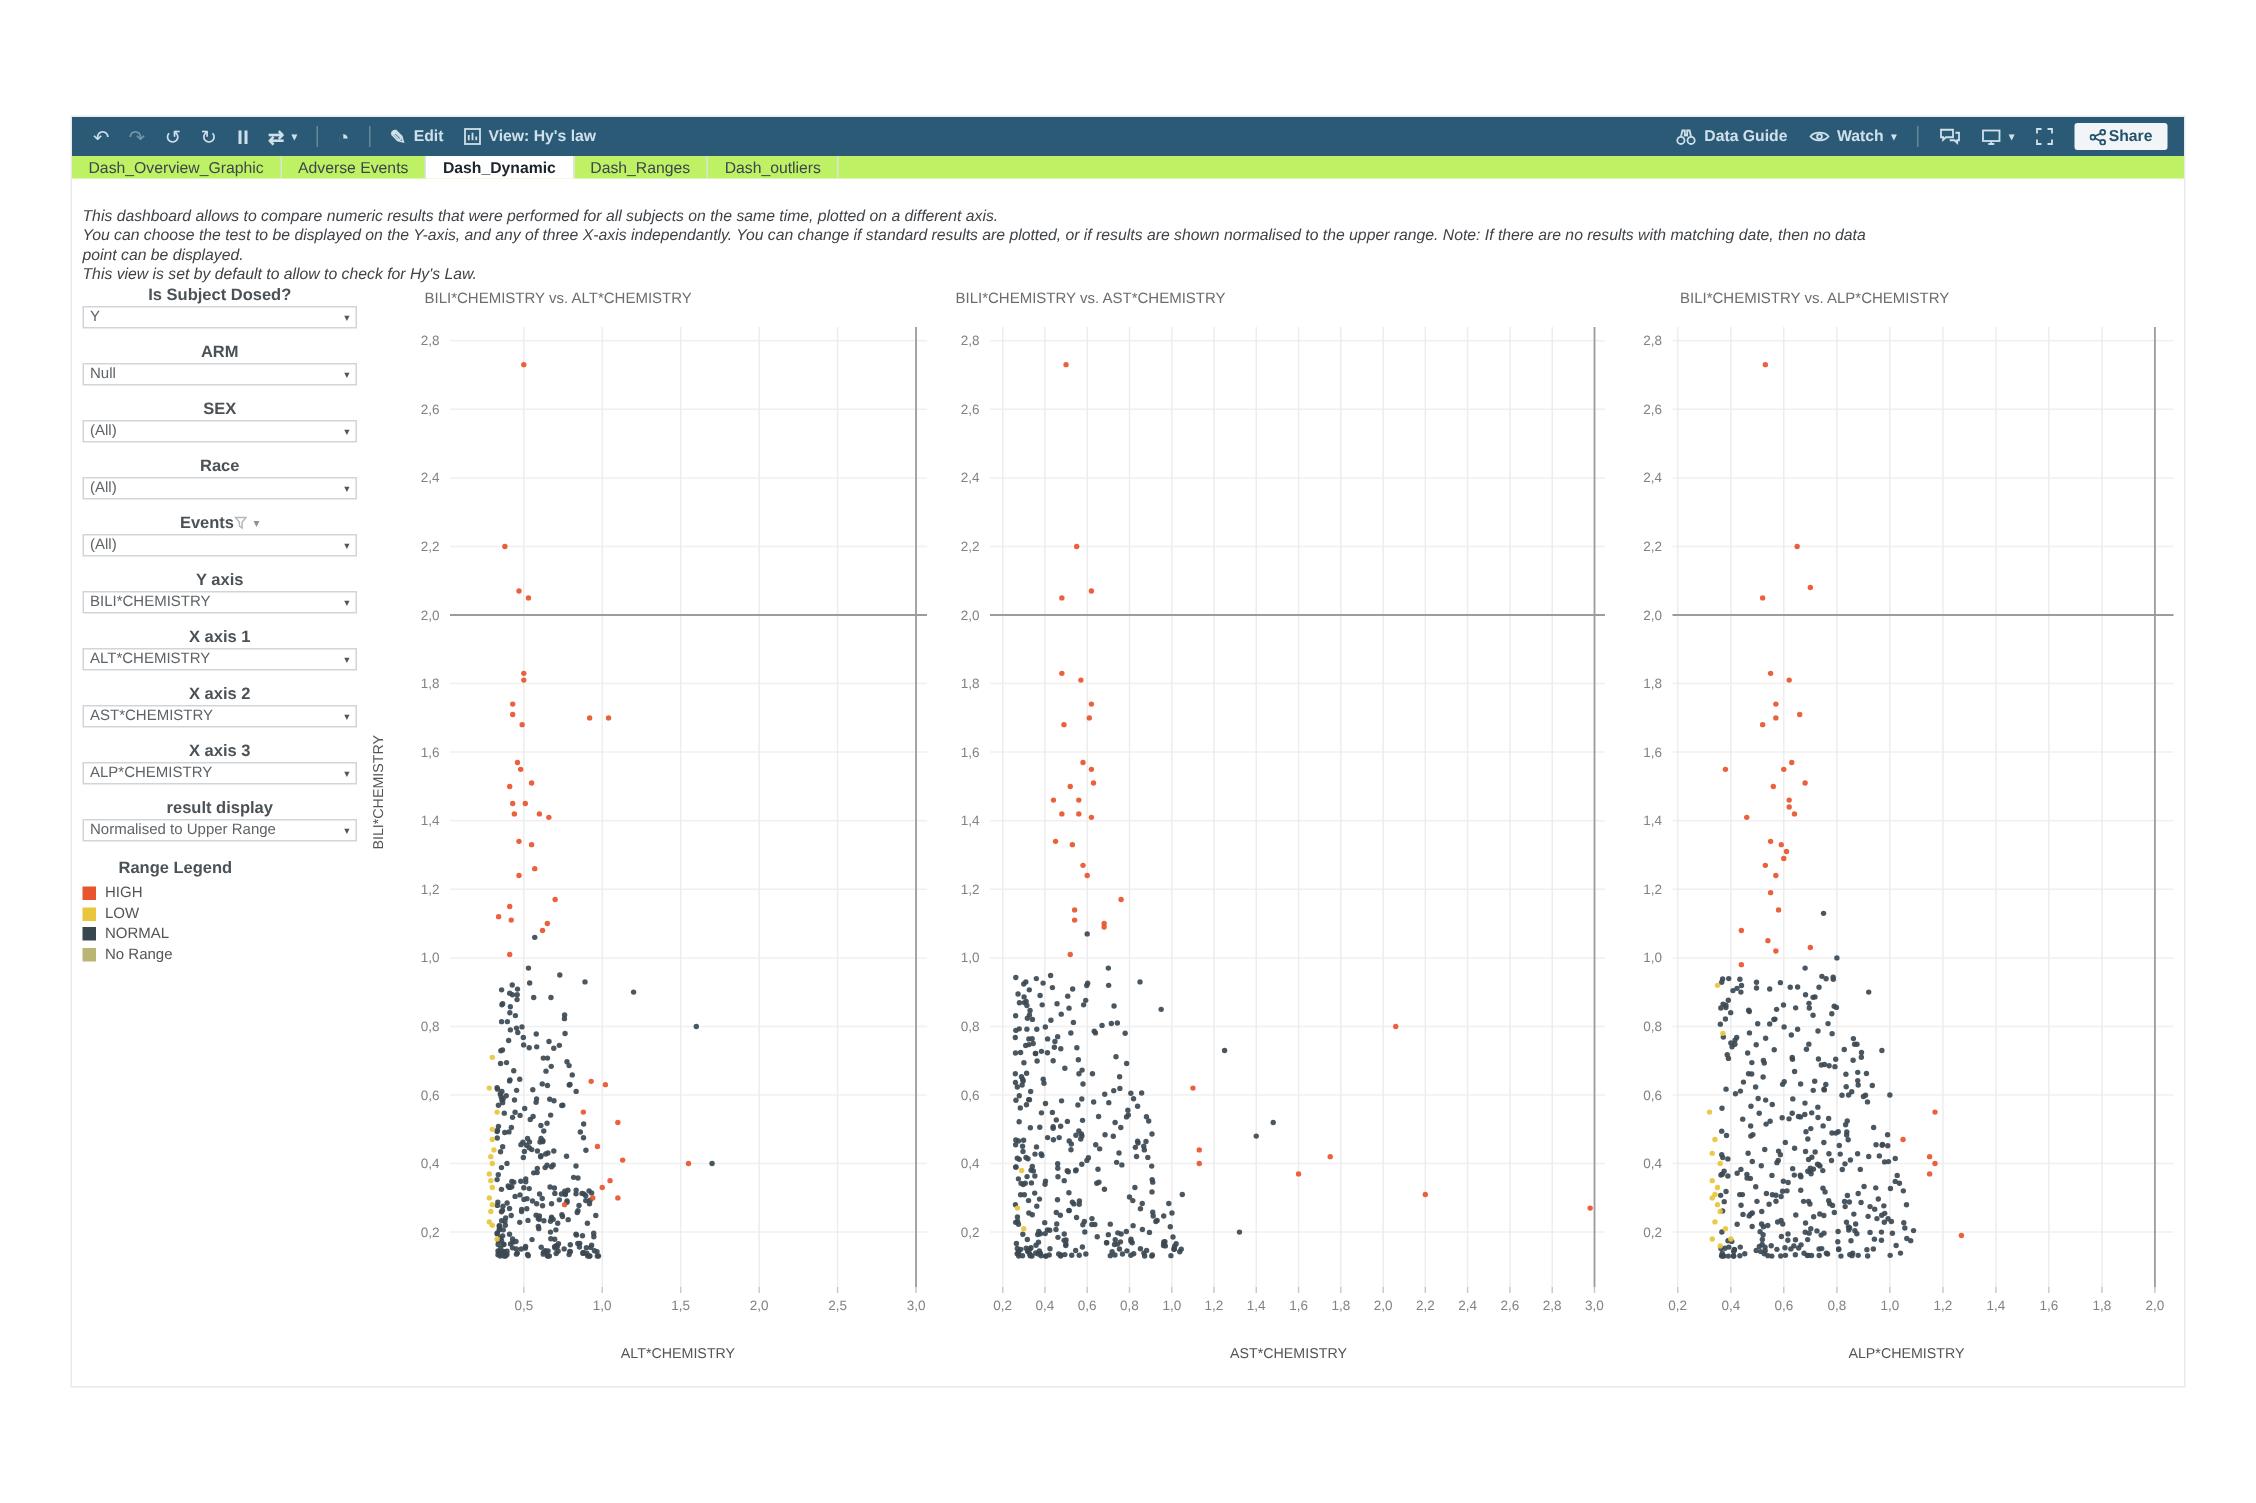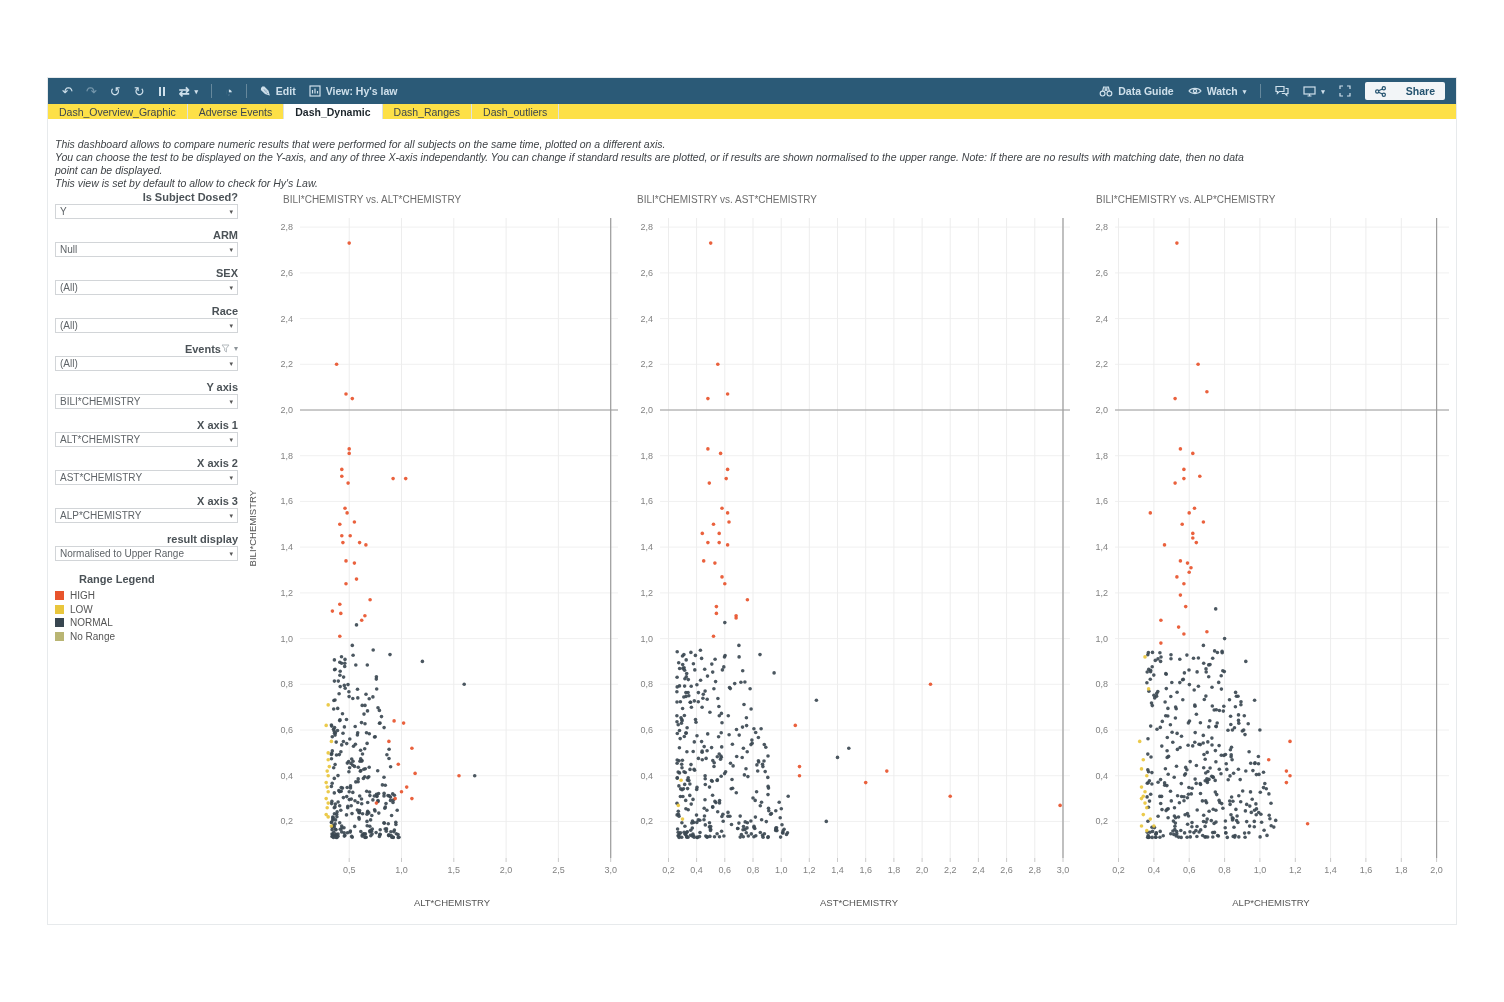--- a/index.html
+++ b/index.html
@@ -12,34 +12,34 @@
            display:flex;align-items:center;color:#cfe0eb;font-size:10.5px;}
   .tbar-left{display:flex;align-items:center;gap:13px;padding-left:14px;}
   .tbar-right{margin-left:auto;display:flex;align-items:center;gap:14px;padding-right:11px;}
   .ticon{font-size:13px;line-height:1;cursor:default;}
   .ticon.dim{opacity:.45;}
   .tsep{width:1px;height:14px;background:rgba(255,255,255,.28);}
   .tbtn{display:flex;align-items:center;gap:5px;font-weight:bold;}
   .caret{font-size:7px;line-height:1;}
   .pause-icon i{display:inline-block;width:2px;height:9px;background:currentColor;margin:0 1px;}
   .share-btn{background:#f2f5f7;color:#24536f;font-weight:bold;padding:3px 10px;border-radius:2px;
-             display:flex;align-items:center;gap:20px;}
+             display:flex;align-items:center;gap:2px;}
   .isvg{display:inline-flex;align-items:center;}
   .isvg svg{stroke:currentColor;fill:none;stroke-width:1.2;}
   
-  .tabbar{position:absolute;top:26px;left:0;width:100%;height:15px;background:#fde047;
+  .tabbar{position:absolute;top:26px;left:0;width:100%;height:15px;background:#bef264;
           display:flex;font-size:10.5px;color:#3c464e;}
   .tab{padding:0 11px;border-right:1px solid #dce1e4;display:flex;align-items:center;white-space:nowrap;}
   .tab.active{background:#fff;font-weight:bold;color:#1c252b;}
   
   .desc{position:absolute;left:55px;top:138px;font-size:10.5px;line-height:13px;color:#3f4347;width:1200px;font-style:italic;}
   
   .fpanel{position:absolute;left:55px;top:190px;width:183px;}
   .filter{height:38px;}
-  .f-label-row{height:13px;margin-bottom:1px;display:flex;align-items:center;justify-content:flex-end;}
+  .f-label-row{height:13px;margin-bottom:1px;display:flex;align-items:center;justify-content:center;}
   .f-label{font-size:11px;font-weight:bold;color:#4b5257;}
   .f-hicons{display:flex;align-items:center;gap:4px;color:#b3b9bd;}
   .f-hicons .caret{font-size:8px;color:#8d9499;}
   .dropdown{height:13px;border:1px solid #d2d5d8;background:#fff;display:flex;align-items:center;
             justify-content:space-between;padding:0 4px;font-size:10px;color:#5f6468;}
   .dd-caret{font-size:7px;color:#555;}
   .lg-title{font-size:11px;font-weight:bold;color:#4b5257;margin:3px 0 4px;padding-left:24px;}
   .lg-row{display:flex;align-items:center;gap:6px;height:13.5px;font-size:10px;color:#555;}
   .swatch{width:9px;height:9px;flex:0 0 9px;}
   
@@ -268,21 +268,21 @@
       <span>NORMAL</span>
     </div>
     <div class="lg-row">
       <span class="swatch" style="background: rgb(185, 181, 115);"></span>
       <span>No Range</span>
     </div>
   </div>
 
 <div class="chart-title" style="left:283px;top:194px;">BILI*CHEMISTRY vs. ALT*CHEMISTRY</div>
 <div class="chart-title" style="left:637px;top:194px;">BILI*CHEMISTRY vs. AST*CHEMISTRY</div>
-<div class="chart-title" style="left:1096px;top:194px;">BILI*CHEMISTRY vs. ALP*CHEMISTRY</div>
+<div class="chart-title" style="left:1120px;top:194px;">BILI*CHEMISTRY vs. ALP*CHEMISTRY</div>
 <div class="ylab">BILI*CHEMISTRY</div>
 <div class="axis-name" style="left:372px;">ALT*CHEMISTRY</div>
 <div class="axis-name" style="left:779px;">AST*CHEMISTRY</div>
 <div class="axis-name" style="left:1191px;">ALP*CHEMISTRY</div>
 
 <div class="charts">
     <svg width="366" height="682" style="position: absolute; left: 260px; top: 210px;">
       <line x1="40" x2="358" y1="611.4" y2="611.4" stroke="#f0f0f0" stroke-width="1"></line>
       <text x="33" y="614.4" text-anchor="end" class="tick">0,2</text>
       <line x1="40" x2="358" y1="565.7" y2="565.7" stroke="#f0f0f0" stroke-width="1"></line>

